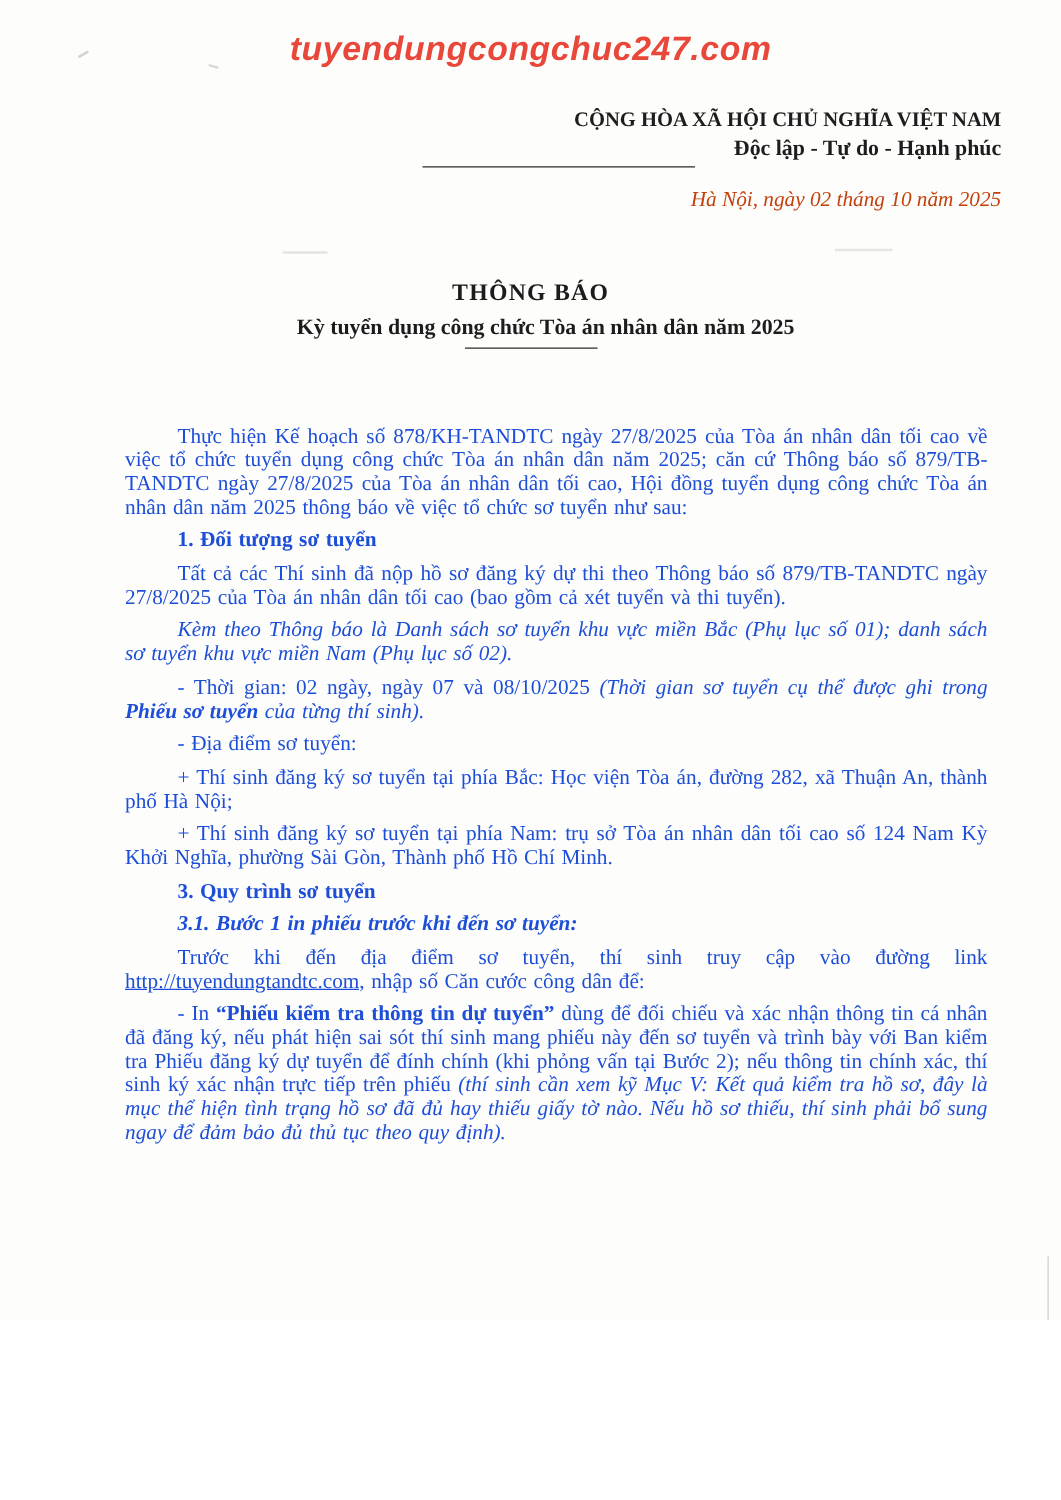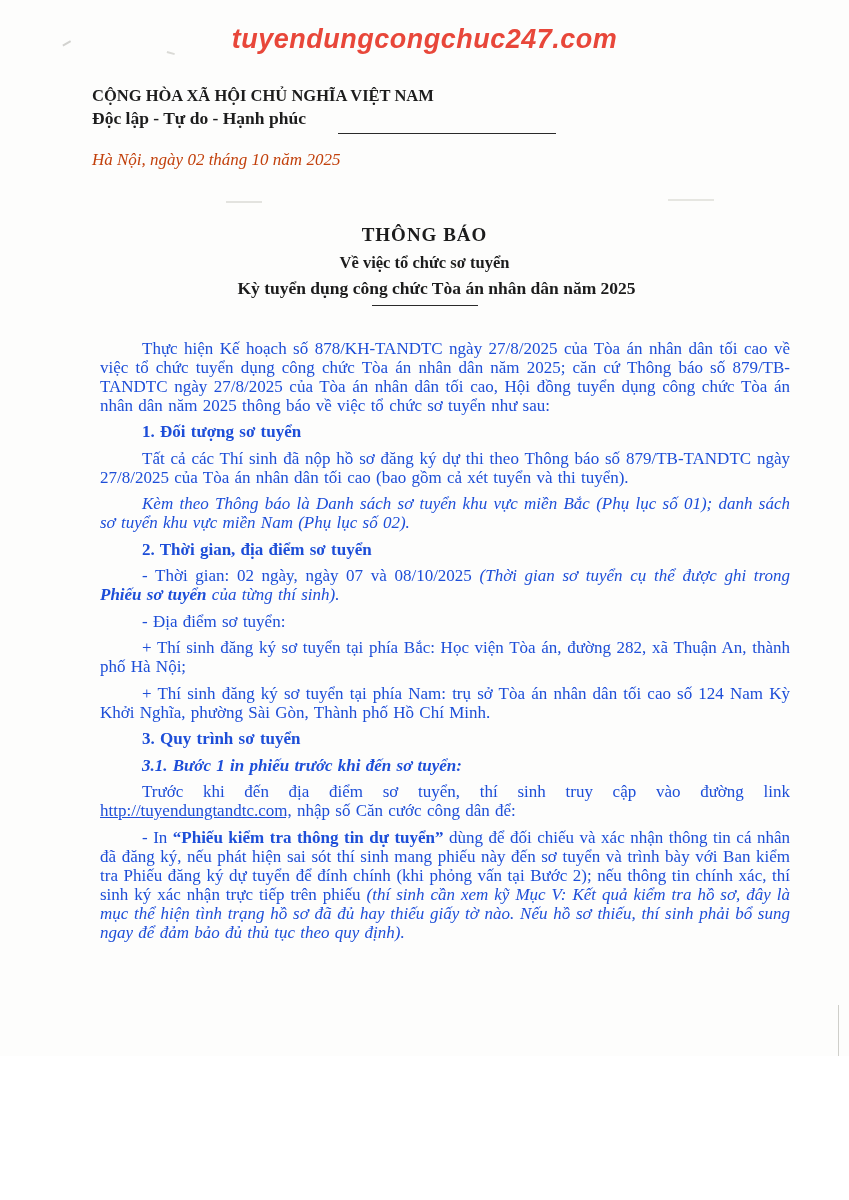--- a/index.html
+++ b/index.html
@@ -21,21 +21,21 @@
     font-style: italic;
     font-size: 27px;
     letter-spacing: 0.5px;
   }
   .header {
     position: absolute;
     top: 86px; left: 92px; right: 48px;
     display: flex;
   }
   .header-left { width: 305px; text-align: center; }
-  .header-right { flex: 1; text-align: left; }
+  .header-right { flex: 1; text-align: right; }
   .auth-line1 { font-size: 16.5px; font-weight: normal; letter-spacing: 0.2px; color: #2b2b2b; }
   .auth-line2, .auth-line3 { font-size: 17.5px; font-weight: bold; color: #1d1d1d; }
   .rule { border-top: 2px solid #2a2a2a; height: 0; }
   .rule-left { width: 172px; margin: 3px auto 0 auto; }
   .doc-number { margin-top: 15px; font-size: 17.5px; color: #1f1f1f; }
   .country-title { font-size: 16.5px; font-weight: bold; color: #1d1d1d; }
   .motto { font-size: 17.5px; font-weight: bold; margin-top: 2px; color: #1d1d1d; }
   .rule-right { width: 218px; margin: 4px auto 0 auto; border-top-width: 1.5px; }
   .place-date { margin-top: 16px; font-size: 17px; font-style: italic; color: #c2410c; }
   .title-block { position: absolute; top: 224px; left: 0; right: 0; text-align: center; color: #1c1c1c; }
@@ -76,31 +76,29 @@
     <div class="header-right">
       <div class="country-title">CỘNG HÒA XÃ HỘI CHỦ NGHĨA VIỆT NAM</div>
       <div class="motto">Độc lập - Tự do - Hạnh phúc</div>
       <div class="rule rule-right"></div>
       <div class="place-date">Hà Nội, ngày 02 tháng 10 năm 2025</div>
     </div>
   </div>
 
   <div class="title-block">
     <div class="title-line1">THÔNG BÁO</div>
-    <div class="title-line2">Về việc tổ chức sơ tuyển</div>
     <div class="title-line3">Kỳ tuyển dụng công chức Tòa án nhân dân năm 2025</div>
     <div class="rule rule-title"></div>
   </div>
 
   <div class="doc-body" id="doc-body">
       <p><span>Thực hiện Kế hoạch số 878/KH-TANDTC ngày 27/8/2025 của Tòa án nhân dân tối cao về việc tổ chức tuyển dụng công chức Tòa án nhân dân năm 2025; căn cứ Thông báo số 879/TB-TANDTC ngày 27/8/2025 của Tòa án nhân dân tối cao, Hội đồng tuyển dụng công chức Tòa án nhân dân năm 2025 thông báo về việc tổ chức sơ tuyển như sau:</span></p>
       <p><span class="run-b">1. Đối tượng sơ tuyển</span></p>
       <p><span>Tất cả các Thí sinh đã nộp hồ sơ đăng ký dự thi theo Thông báo số 879/TB-TANDTC ngày 27/8/2025 của Tòa án nhân dân tối cao (bao gồm cả xét tuyển và thi tuyển).</span></p>
       <p><span class="run-i">Kèm theo Thông báo là Danh sách sơ tuyển khu vực miền Bắc (Phụ lục số 01); danh sách sơ tuyển khu vực miền Nam (Phụ lục số 02).</span></p>
-      <p><span class="run-b">2. Thời gian, địa điểm sơ tuyển</span></p>
       <p><span>- Thời gian: 02 ngày, ngày 07 và 08/10/2025 </span><span class="run-i">(Thời gian sơ tuyển cụ thể được ghi trong </span><span class="run-b run-i">Phiếu sơ tuyển</span><span class="run-i"> của từng thí sinh).</span></p>
       <p><span>- Địa điểm sơ tuyển:</span></p>
       <p><span>+ Thí sinh đăng ký sơ tuyển tại phía Bắc: Học viện Tòa án, đường 282, xã Thuận An, thành phố Hà Nội;</span></p>
       <p><span>+ Thí sinh đăng ký sơ tuyển tại phía Nam: trụ sở Tòa án nhân dân tối cao số 124 Nam Kỳ Khởi Nghĩa, phường Sài Gòn, Thành phố Hồ Chí Minh.</span></p>
       <p><span class="run-b">3. Quy trình sơ tuyển</span></p>
       <p><span class="run-b run-i">3.1. Bước 1 in phiếu trước khi đến sơ tuyển:</span></p>
       <p><span>Trước khi đến địa điểm sơ tuyển, thí sinh truy cập vào đường link </span><span class="run-u">http://tuyendungtandtc.com,</span><span> nhập số Căn cước công dân để:</span></p>
       <p><span>- In </span><span class="run-b">“Phiếu kiểm tra thông tin dự tuyển”</span><span> dùng để đối chiếu và xác nhận thông tin cá nhân đã đăng ký, nếu phát hiện sai sót thí sinh mang phiếu này đến sơ tuyển và trình bày với Ban kiểm tra Phiếu đăng ký dự tuyển để đính chính (khi phỏng vấn tại Bước 2); nếu thông tin chính xác, thí sinh ký xác nhận trực tiếp trên phiếu </span><span class="run-i">(thí sinh cần xem kỹ Mục V: Kết quả kiểm tra hồ sơ, đây là mục thể hiện tình trạng hồ sơ đã đủ hay thiếu giấy tờ nào. Nếu hồ sơ thiếu, thí sinh phải bổ sung ngay để đảm bảo đủ thủ tục theo quy định).</span></p>
     </div>
 

